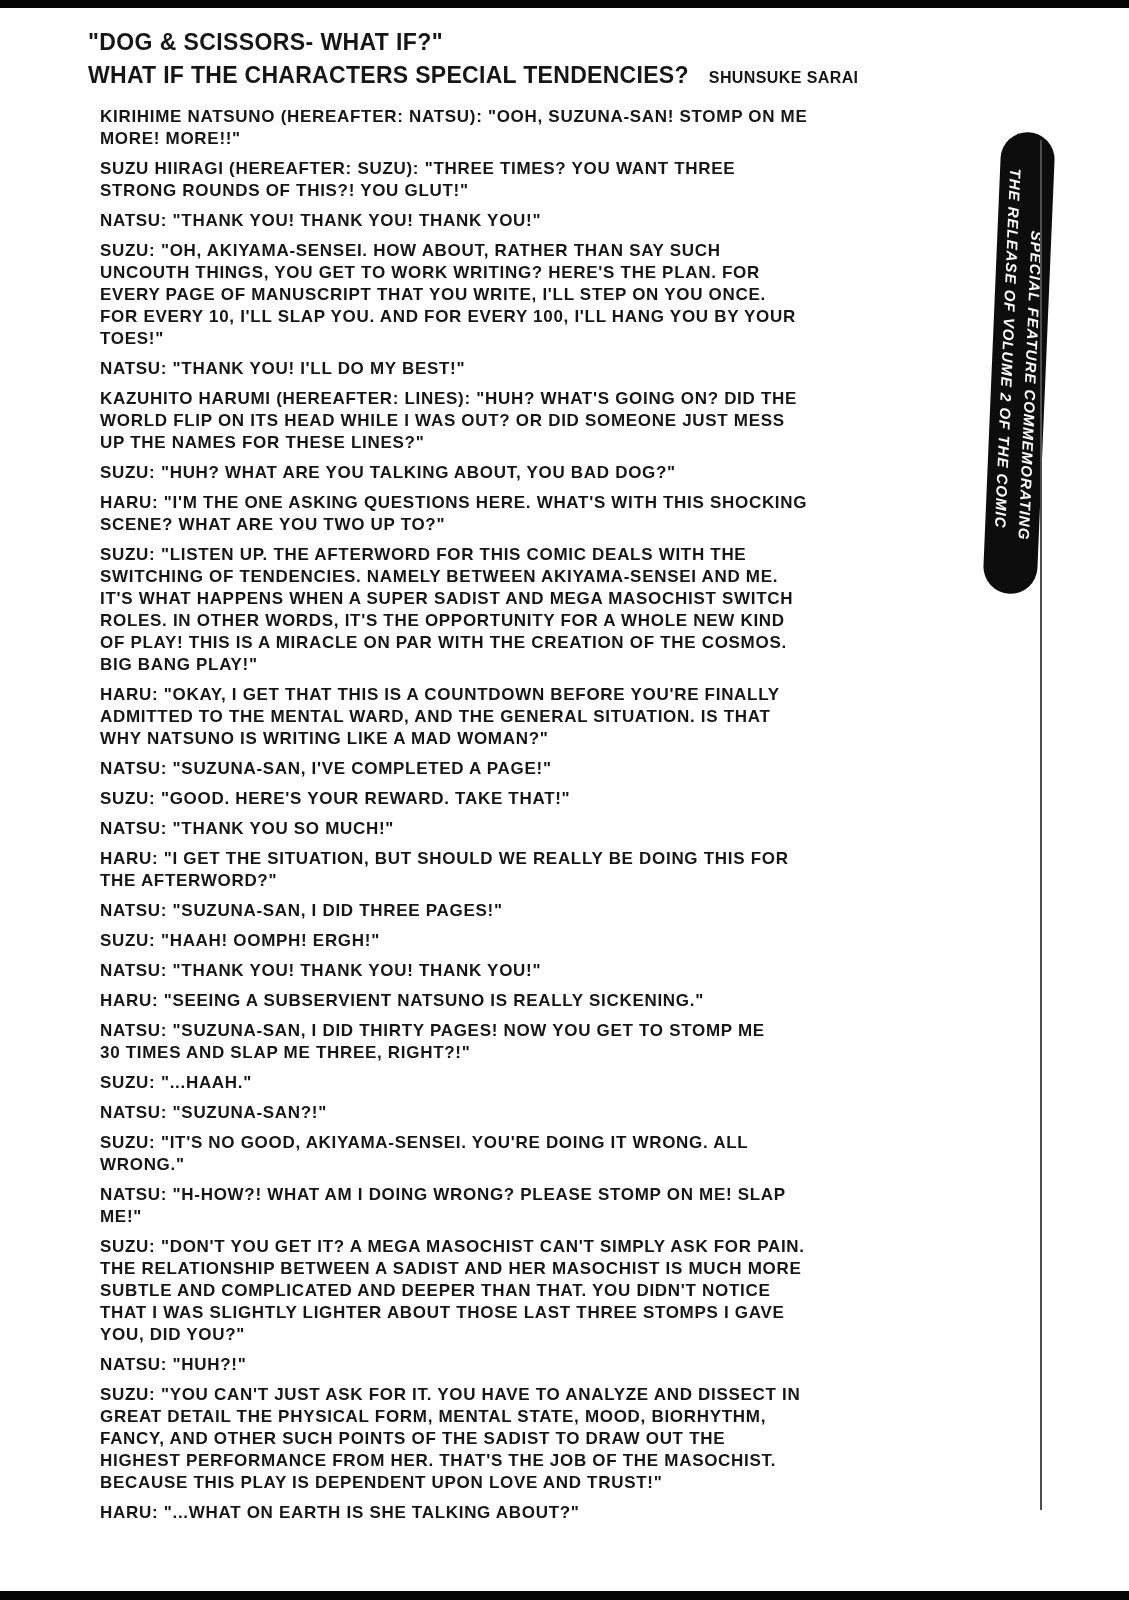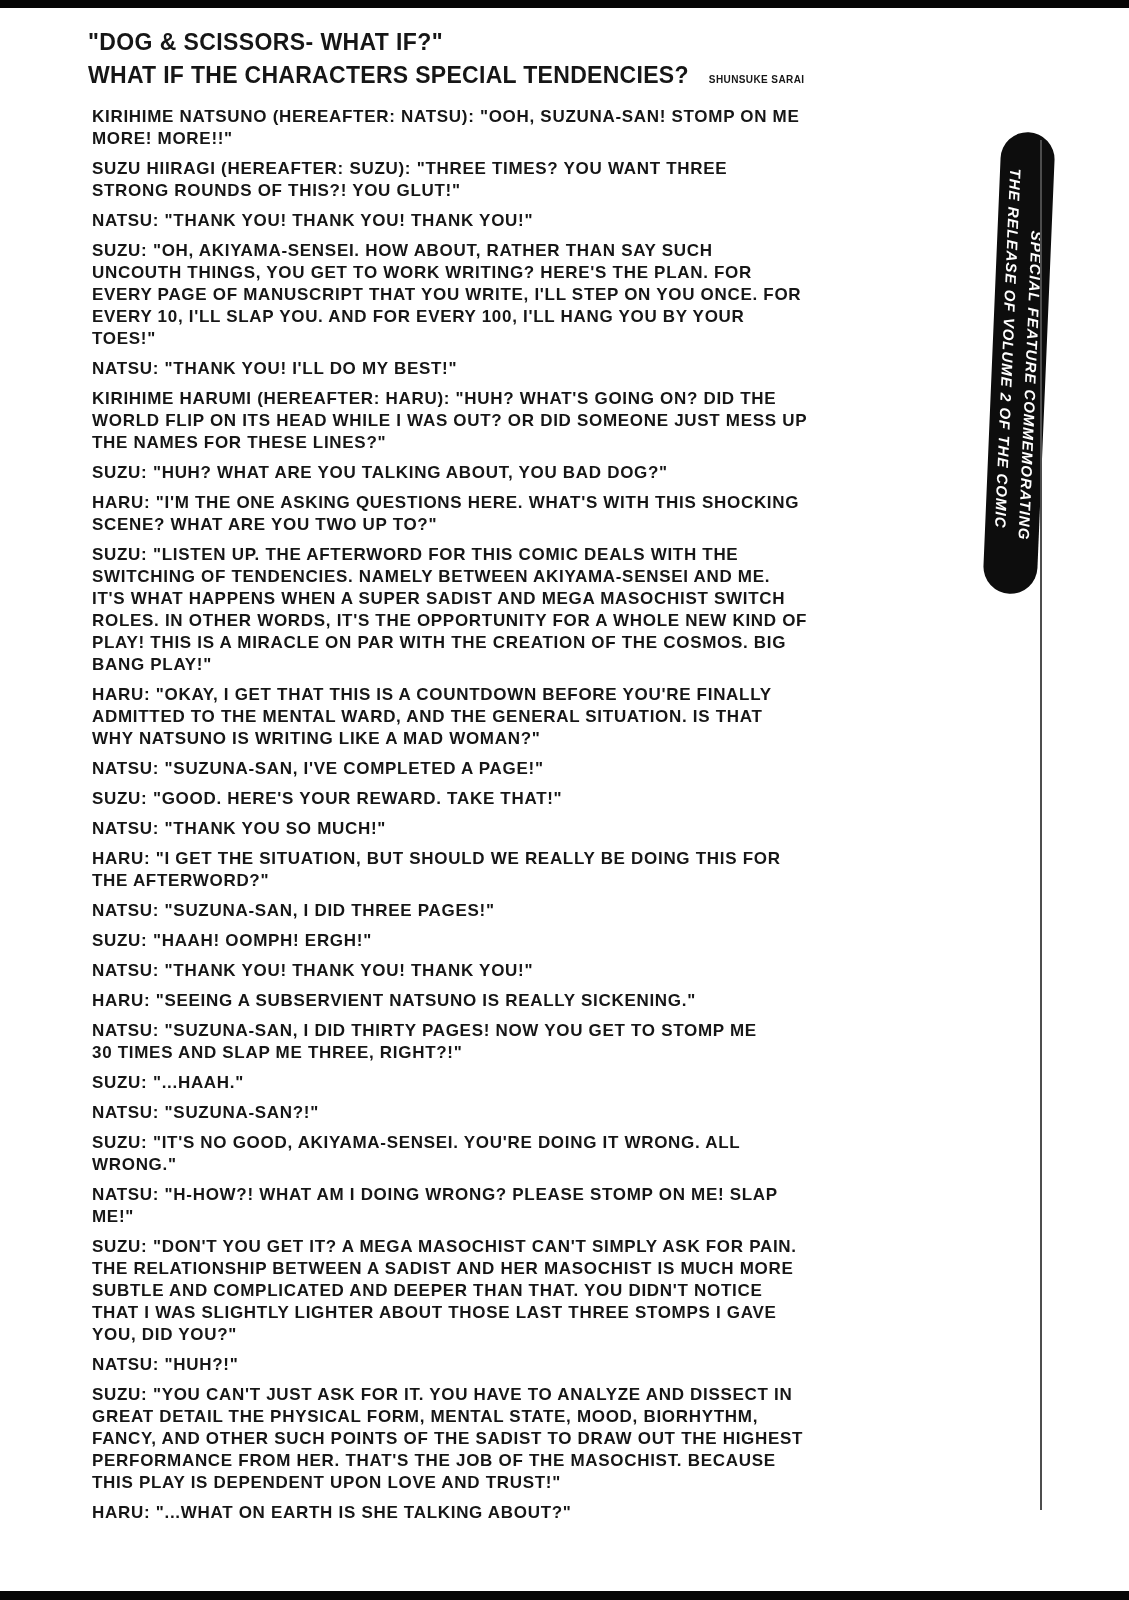--- a/index.html
+++ b/index.html
@@ -19,28 +19,28 @@
   .titleblock{position:absolute;left:88px;top:26px;width:900px;}
   .title{
     font-size:23px;font-weight:bold;letter-spacing:0.4px;line-height:32px;
     white-space:nowrap;
   }
   .subtitle{
     font-size:23px;font-weight:bold;letter-spacing:0.3px;line-height:34px;
     white-space:nowrap;
   }
   .author{
-    font-size:10px;font-weight:bold;letter-spacing:0.4px;margin-left:20px;
+    font-size:16px;font-weight:bold;letter-spacing:0.4px;margin-left:20px;
   }
 
   .dialogue{
     position:absolute;left:88px;top:106px;width:720px;
     font-size:17px;font-weight:bold;letter-spacing:0.7px;line-height:22px;
   }
-  .line{margin:0 0 8px 4px;}
+  .line{margin:0 0 8px 12px;}
   .speech{white-space:pre-line;}
 
   
   .ribbon{
     position:absolute;left:992px;top:132px;width:54px;height:462px;
     background:#0d0d0d;border-radius:27px;
     transform:rotate(2.4deg);
   }
   .ribbon-inner{
     position:absolute;left:-204px;top:204px;width:462px;height:54px;
@@ -78,21 +78,21 @@
       <p class="line"><span class="spk">KIRIHIME NATSUNO (HEREAFTER: NATSU):</span> <span class="speech">"OOH, SUZUNA-SAN! STOMP ON ME MORE! MORE!!"</span></p>
 
       <p class="line"><span class="spk">SUZU HIIRAGI (HEREAFTER: SUZU):</span> <span class="speech">"THREE TIMES? YOU WANT THREE STRONG ROUNDS OF THIS?! YOU GLUT!"</span></p>
 
       <p class="line"><span class="spk">NATSU:</span> <span class="speech">"THANK YOU! THANK YOU! THANK YOU!"</span></p>
 
       <p class="line"><span class="spk">SUZU:</span> <span class="speech">"OH, AKIYAMA-SENSEI. HOW ABOUT, RATHER THAN SAY SUCH UNCOUTH THINGS, YOU GET TO WORK WRITING? HERE'S THE PLAN. FOR EVERY PAGE OF MANUSCRIPT THAT YOU WRITE, I'LL STEP ON YOU ONCE. FOR EVERY 10, I'LL SLAP YOU. AND FOR EVERY 100, I'LL HANG YOU BY YOUR TOES!"</span></p>
 
       <p class="line"><span class="spk">NATSU:</span> <span class="speech">"THANK YOU! I'LL DO MY BEST!"</span></p>
 
-      <p class="line"><span class="spk">KIRIHIME HARUMI (HEREAFTER: HARU):</span> <span class="speech">"HUH? WHAT'S GOING ON? DID THE WORLD FLIP ON ITS HEAD WHILE I WAS OUT? OR DID SOMEONE JUST MESS UP THE NAMES FOR THESE LINES?"</span></p>
+      <p class="line"><span class="spk">KAZUHITO HARUMI (HEREAFTER: LINES):</span> <span class="speech">"HUH? WHAT'S GOING ON? DID THE WORLD FLIP ON ITS HEAD WHILE I WAS OUT? OR DID SOMEONE JUST MESS UP THE NAMES FOR THESE LINES?"</span></p>
 
       <p class="line"><span class="spk">SUZU:</span> <span class="speech">"HUH? WHAT ARE YOU TALKING ABOUT, YOU BAD DOG?"</span></p>
 
       <p class="line"><span class="spk">HARU:</span> <span class="speech">"I'M THE ONE ASKING QUESTIONS HERE. WHAT'S WITH THIS SHOCKING SCENE? WHAT ARE YOU TWO UP TO?"</span></p>
 
       <p class="line"><span class="spk">SUZU:</span> <span class="speech">"LISTEN UP. THE AFTERWORD FOR THIS COMIC DEALS WITH THE SWITCHING OF TENDENCIES. NAMELY BETWEEN AKIYAMA-SENSEI AND ME. IT'S WHAT HAPPENS WHEN A SUPER SADIST AND MEGA MASOCHIST SWITCH ROLES. IN OTHER WORDS, IT'S THE OPPORTUNITY FOR A WHOLE NEW KIND OF PLAY! THIS IS A MIRACLE ON PAR WITH THE CREATION OF THE COSMOS. BIG BANG PLAY!"</span></p>
 
       <p class="line"><span class="spk">HARU:</span> <span class="speech">"OKAY, I GET THAT THIS IS A COUNTDOWN BEFORE YOU'RE FINALLY ADMITTED TO THE MENTAL WARD, AND THE GENERAL SITUATION. IS THAT WHY NATSUNO IS WRITING LIKE A MAD WOMAN?"</span></p>
 
       <p class="line"><span class="spk">NATSU:</span> <span class="speech">"SUZUNA-SAN, I'VE COMPLETED A PAGE!"</span></p>

